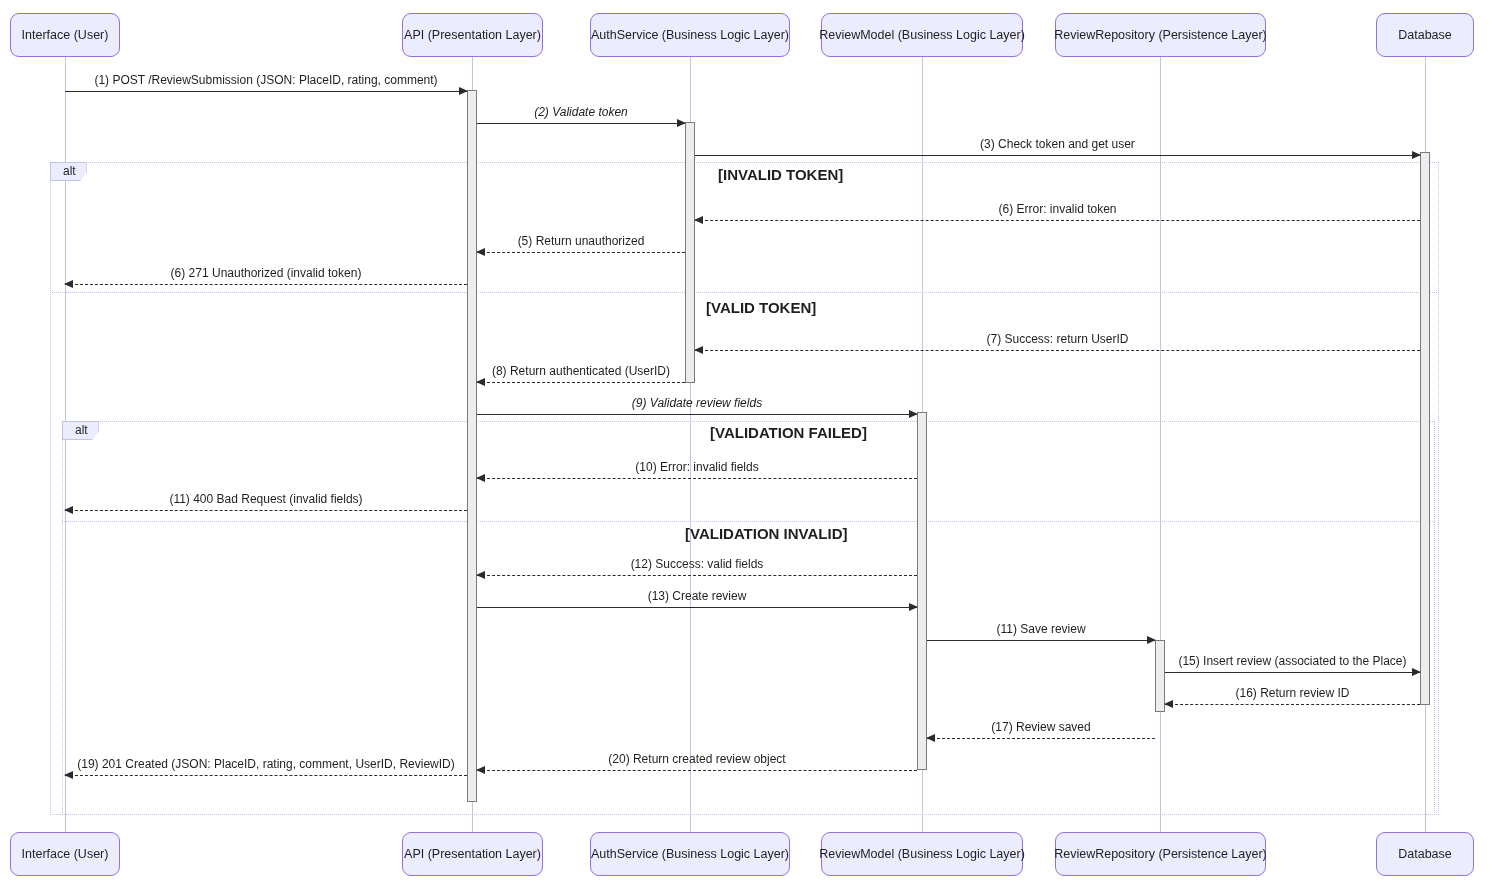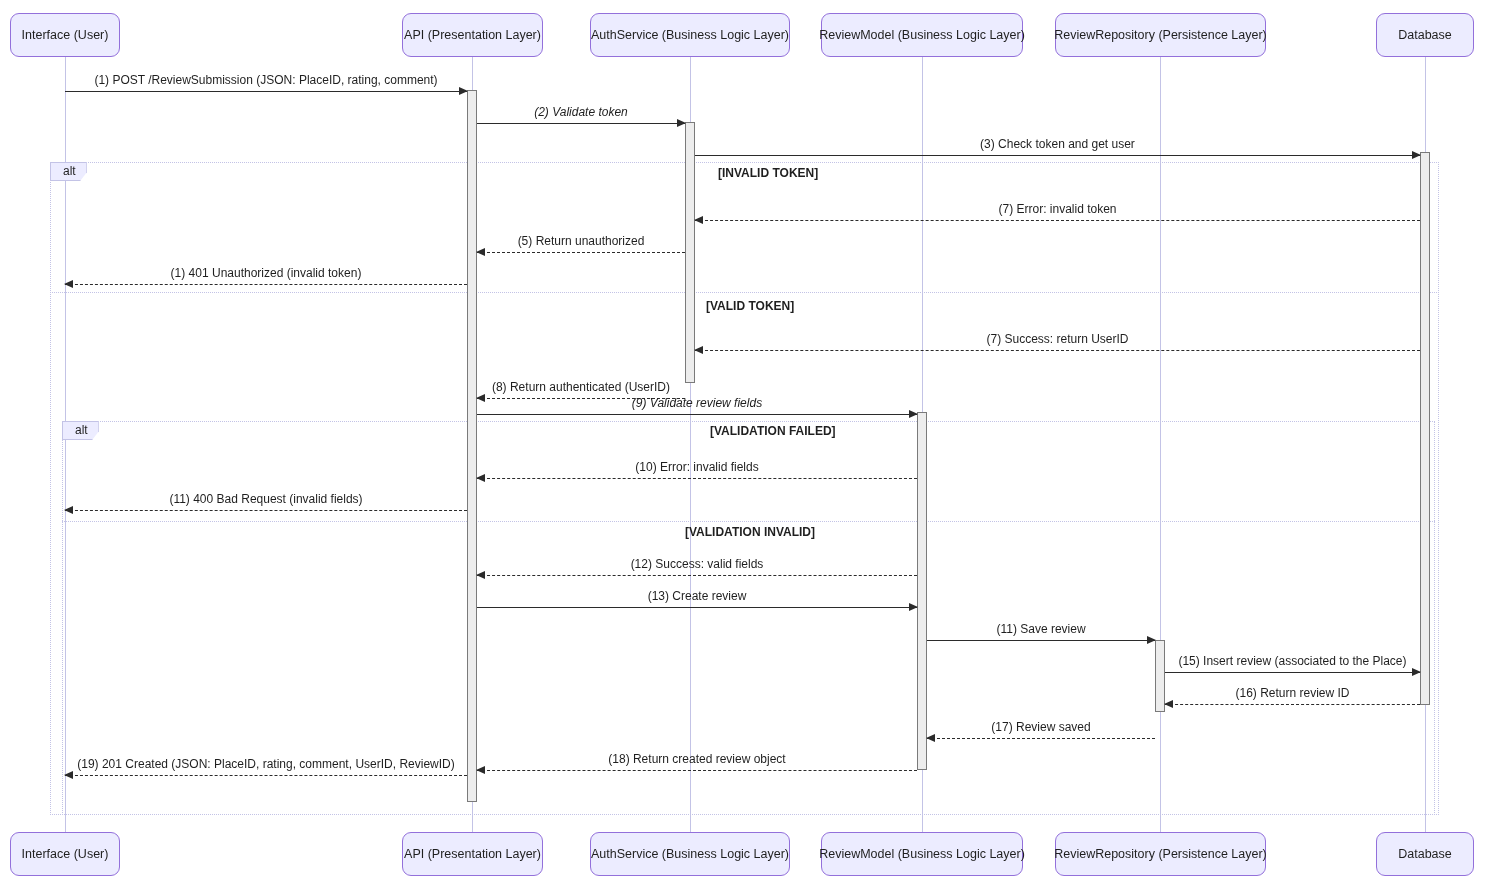--- a/index.html
+++ b/index.html
@@ -107,21 +107,21 @@
     text-align: left;
     clip-path: polygon(0 0, 100% 0, 100% 55%, 82% 100%, 0 100%);
   }
   .frag-divider {
     position: absolute;
     height: 0;
     border-top: 1.5px dotted #C3C3E6;
   }
   .cond {
     position: absolute;
-    font-size: 12px;
+    font-size: 15px;
     color: #1f1f1f;
     font-weight: bold;
     white-space: nowrap;
   }
 </style>
 </head>
 <body>
 
 <div id="diagram-root">
     <div class="lifeline" style="left: 65px; top: 57px; height: 775px;"></div>
@@ -156,38 +156,38 @@
       <div class="label">(2) Validate token</div>
     </div>
     <div class="msg" style="left: 695px; top: 155px; width: 725px;">
       <div class="line"></div>
       <div class="head right"></div>
       <div class="label">(3) Check token and get user</div>
     </div>
     <div class="msg dashed" style="left: 695px; top: 220px; width: 725px;">
       <div class="line"></div>
       <div class="head left"></div>
-      <div class="label">(7) Error: invalid token</div>
+      <div class="label">(6) Error: invalid token</div>
     </div>
     <div class="msg dashed" style="left: 477px; top: 252px; width: 208px;">
       <div class="line"></div>
       <div class="head left"></div>
       <div class="label">(5) Return unauthorized</div>
     </div>
     <div class="msg dashed" style="left: 65px; top: 284px; width: 402px;">
       <div class="line"></div>
       <div class="head left"></div>
-      <div class="label">(1) 401 Unauthorized (invalid token)</div>
+      <div class="label">(6) 271 Unauthorized (invalid token)</div>
     </div>
     <div class="msg dashed" style="left: 695px; top: 350px; width: 725px;">
       <div class="line"></div>
       <div class="head left"></div>
       <div class="label">(7) Success: return UserID</div>
     </div>
-    <div class="msg dashed" style="left: 477px; top: 398px; width: 208px;">
+    <div class="msg dashed" style="left: 477px; top: 382px; width: 208px;">
       <div class="line"></div>
       <div class="head left"></div>
       <div class="label">(8) Return authenticated (UserID)</div>
     </div>
     <div class="msg" style="left: 477px; top: 414px; width: 440px; font-style: italic;">
       <div class="line"></div>
       <div class="head right"></div>
       <div class="label">(9) Validate review fields</div>
     </div>
     <div class="msg dashed" style="left: 477px; top: 478px; width: 440px;">
@@ -226,21 +226,21 @@
       <div class="label">(16) Return review ID</div>
     </div>
     <div class="msg dashed" style="left: 927px; top: 738px; width: 228px;">
       <div class="line"></div>
       <div class="head left"></div>
       <div class="label">(17) Review saved</div>
     </div>
     <div class="msg dashed" style="left: 477px; top: 770px; width: 440px;">
       <div class="line"></div>
       <div class="head left"></div>
-      <div class="label">(18) Return created review object</div>
+      <div class="label">(20) Return created review object</div>
     </div>
     <div class="msg dashed" style="left: 65px; top: 775px; width: 402px;">
       <div class="line"></div>
       <div class="head left"></div>
       <div class="label">(19) 201 Created (JSON: PlaceID, rating, comment, UserID, ReviewID)</div>
     </div>
     <div class="participant" style="left: 10px; width: 110px; top: 13px;">Interface (User)</div>
     <div class="participant" style="left: 10px; width: 110px; top: 832px;">Interface (User)</div>
     <div class="participant" style="left: 402px; width: 141px; top: 13px;">API (Presentation Layer)</div>
     <div class="participant" style="left: 402px; width: 141px; top: 832px;">API (Presentation Layer)</div>

